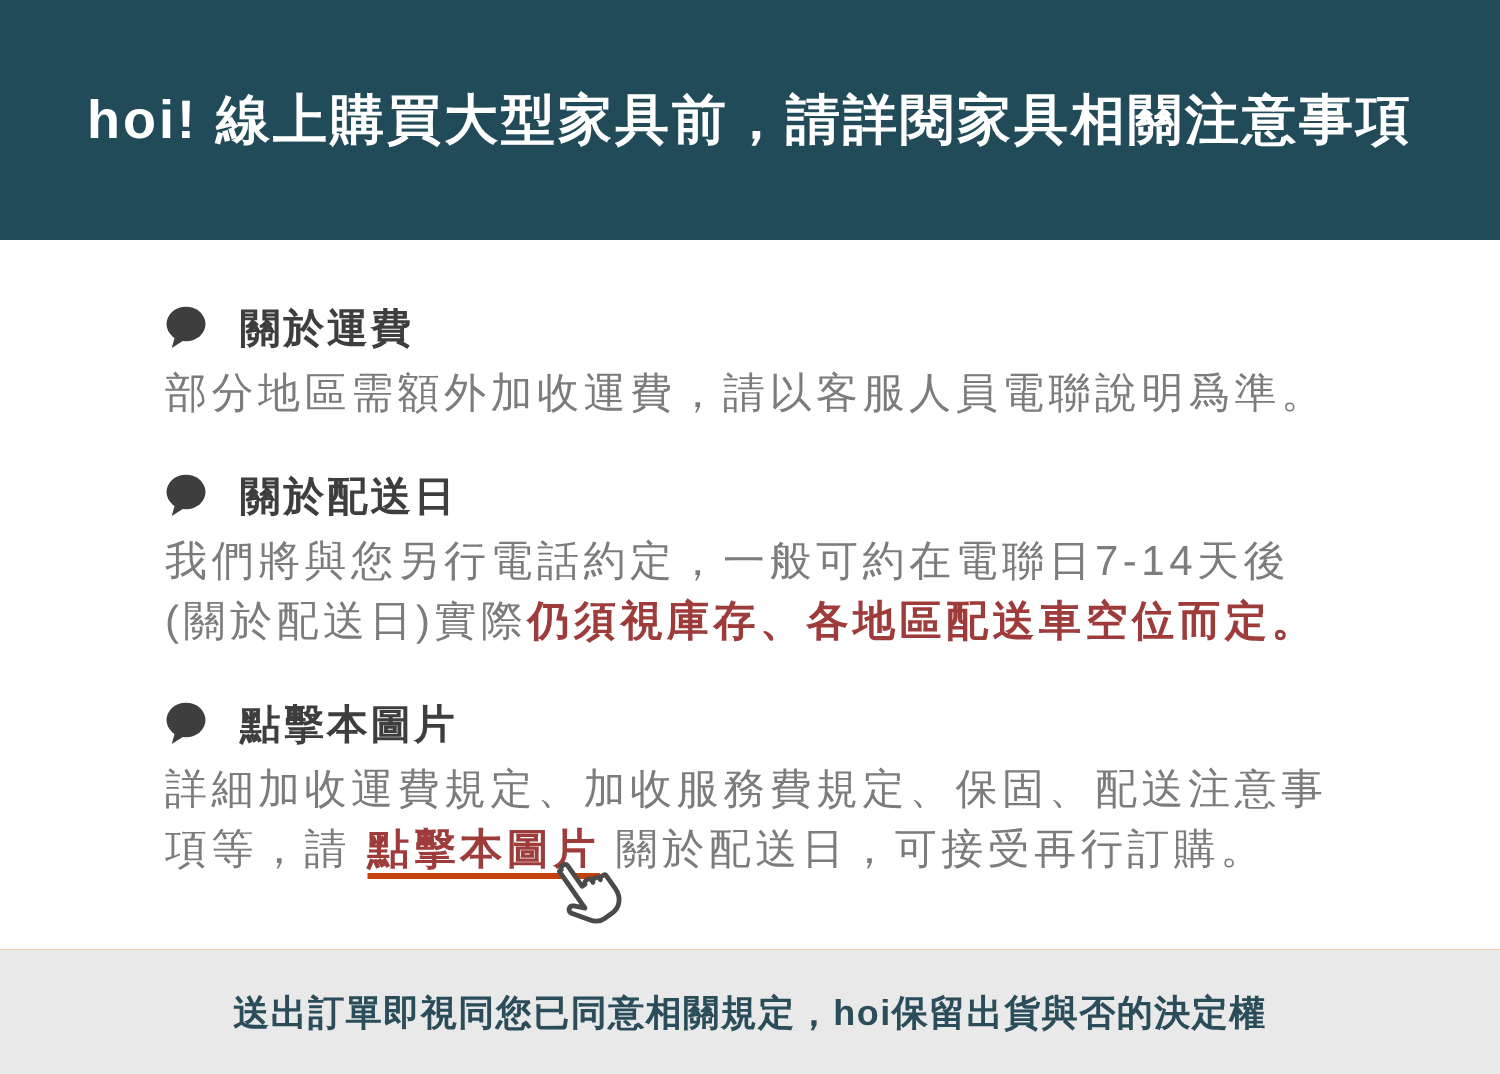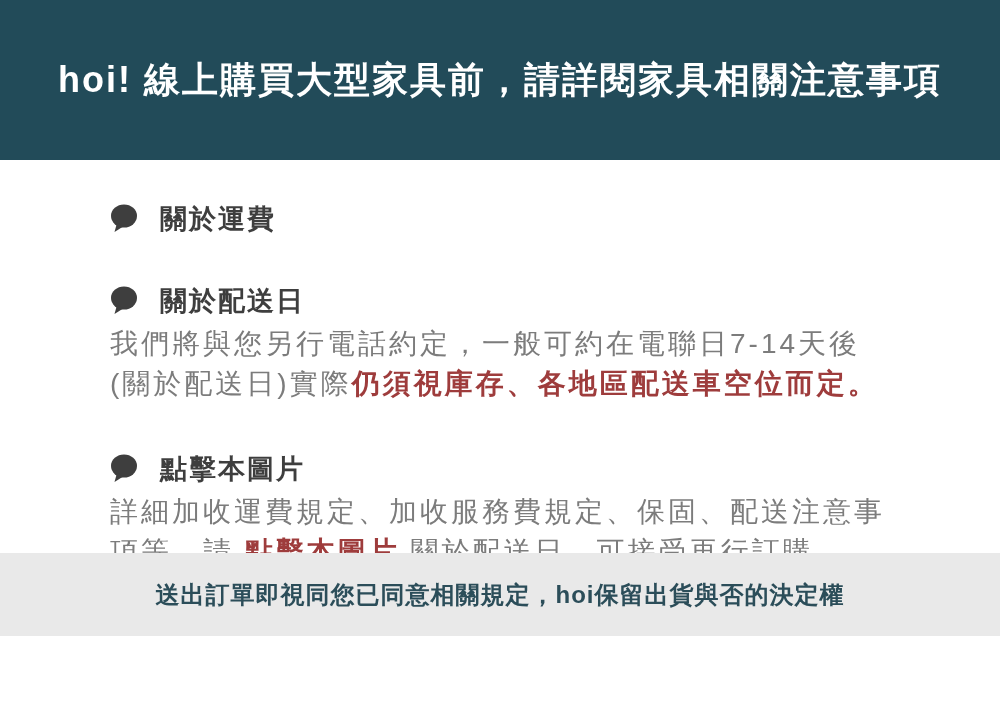--- a/index.html
+++ b/index.html
@@ -1,20 +1,20 @@
 <!DOCTYPE html>
 <html><head>
 <meta charset="utf-8">
 <style>
   * { margin: 0; padding: 0; box-sizing: border-box; }
   body { background: #ffffff; font-family: "Liberation Sans", "DejaVu Sans", sans-serif; }
   .page {
     position: relative;
     width: 1000px;
-    height: 636px;
+    height: 716px;
     background: #f97316;
     overflow: hidden;
   }
   
   .header {
     position: absolute;
     top: 0; left: 0; right: 0;
     height: 160px;
     background: #224B59;
     display: flex;
@@ -28,21 +28,21 @@
     letter-spacing: 2px;
     white-space: nowrap;
   }
   
   .content {
     position: absolute;
     top: 160px; left: 0; right: 0; bottom: 83px;
     padding: 42px 108px 0 110px;
     background: #ffffff;
   }
-  .section { margin-top: 48px; }
+  .section { margin-top: 32px; }
   .section:first-child { margin-top: 0; }
   .section-head {
     display: flex;
     align-items: center;
     height: 34px;
   }
   .bubble-icon {
     width: 28px;
     height: 30px;
     margin-right: 7px;
@@ -115,20 +115,23 @@
   <div class="content">
 
     <div class="section">
       <div class="section-head">
         <svg class="bubble-icon" viewBox="0 0 28 30">
           <ellipse cx="14" cy="12" rx="13" ry="11.5" fill="#3E3E3E"></ellipse>
           <path d="M7 19 L4.5 28 L14 22 Z" fill="#3E3E3E"></path>
         </svg>
         <span class="section-heading">關於運費</span>
       </div>
+      <div class="section-body">
+        <span>部分地區需額外加收運費，請以客服人員電聯說明爲準。</span>
+      </div>
     </div>
 
     <div class="section">
       <div class="section-head">
         <svg class="bubble-icon" viewBox="0 0 28 30">
           <ellipse cx="14" cy="12" rx="13" ry="11.5" fill="#3E3E3E"></ellipse>
           <path d="M7 19 L4.5 28 L14 22 Z" fill="#3E3E3E"></path>
         </svg>
         <span class="section-heading">關於配送日</span>
       </div>

